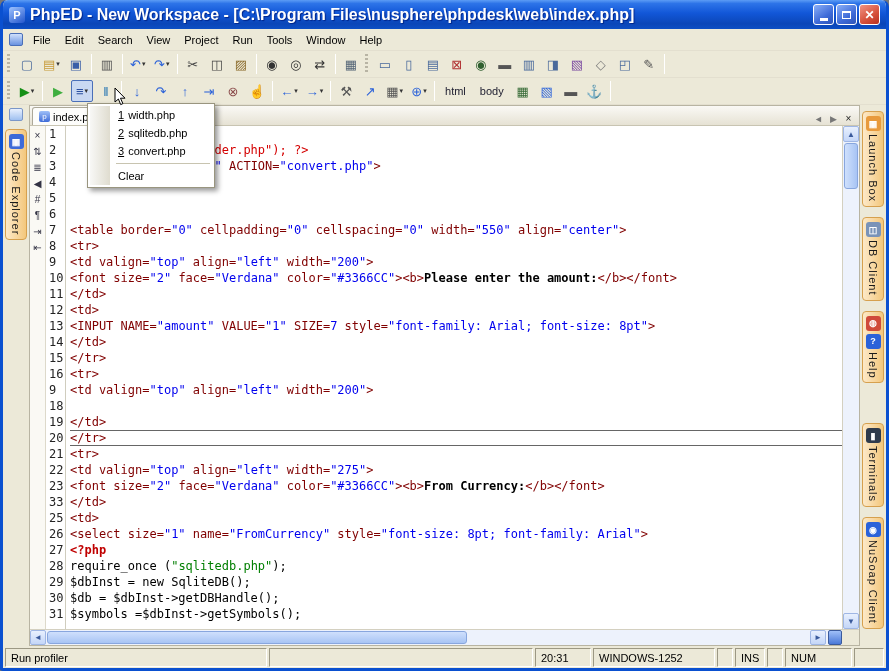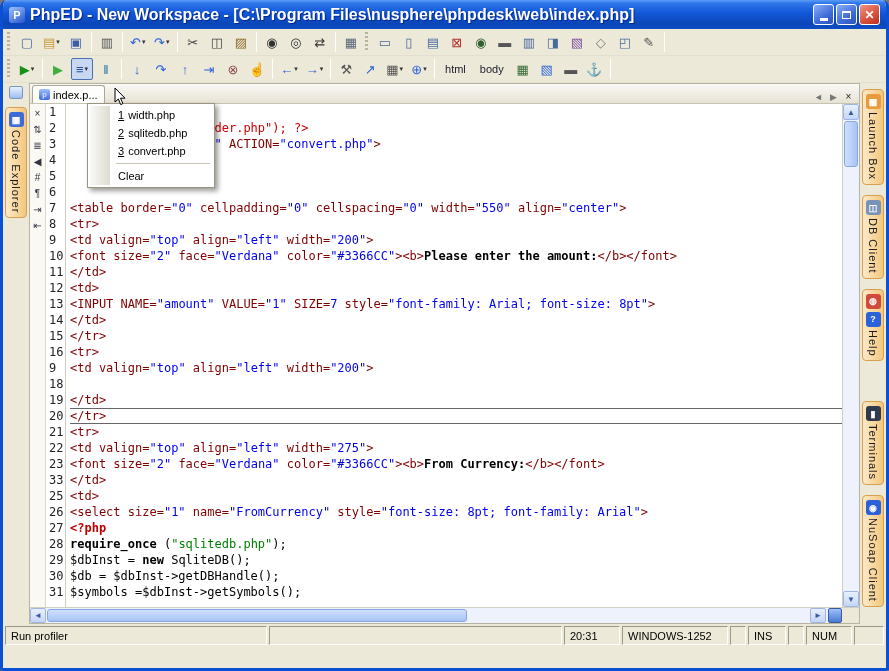--- a/index.html
+++ b/index.html
@@ -66,44 +66,44 @@
     flex-direction:column;align-items:center;padding-top:3px;gap:4px;}
   .sicon{width:13px;height:12px;display:flex;align-items:center;justify-content:center;font-size:10px;color:#334;}
   .gutter{width:20px;background:#FFF;border-right:1px solid #D0CDBE;color:#222;
     font:12px/16px "DejaVu Sans Mono",monospace;padding-left:3px;}
   .gnum{height:16px;}
   .code{flex:1;background:#fff;font:12px/16px "DejaVu Sans Mono",monospace;white-space:pre;
     overflow:hidden;padding-left:4px;}
   .cline{height:16px;}
   .cline.cur{border-top:1px solid #666;border-bottom:1px solid #666;line-height:14px;}
   .s-t{color:#800000;} .s-v{color:#0000EE;} .s-b{color:#000;font-weight:bold;}
-  .s-k{color:#000;font-weight:bold;} .s-g{color:#007F00;} .s-r{color:#D40000;}
+  .s-k{color:#000;font-weight:normal;} .s-g{color:#007F00;} .s-r{color:#D40000;}
   .s-p{color:#000;} .s-x{color:#C00000;font-weight:bold;}
   
   .vscroll{width:17px;background:#EDF2FC;border-left:1px solid #D4D0C0;display:flex;flex-direction:column;}
   .varrow{height:16px;background:linear-gradient(#E8F0FE,#C4D6F8);border:1px solid #9FB6E4;border-radius:2px;
     color:#3A5A9C;font-size:8px;display:flex;align-items:center;justify-content:center;}
   .vtrack{flex:1;position:relative;}
   .vthumb{position:absolute;top:1px;left:1px;right:1px;height:46px;border:1px solid #88A6DE;border-radius:3px;
     background:linear-gradient(90deg,#CFE0FC,#A8C4F4);}
   .hscroll{height:16px;display:flex;background:#EDF2FC;border-top:1px solid #D4D0C0;}
   .harrow{width:16px;background:linear-gradient(#E8F0FE,#C4D6F8);border:1px solid #9FB6E4;border-radius:2px;
     color:#3A5A9C;font-size:8px;display:flex;align-items:center;justify-content:center;}
   .htrack{flex:1;position:relative;}
   .hthumb{position:absolute;left:1px;top:1px;bottom:1px;width:55%;border:1px solid #88A6DE;border-radius:3px;
     background:linear-gradient(180deg,#CFE0FC,#A8C4F4);}
   .hsplit{width:14px;background:linear-gradient(#9FC0F8,#4A78D8);border:1px solid #3A5A9C;border-radius:2px;margin-left:2px;}
   .hcorner{width:17px;background:#ECE9D8;}
   
   .statusbar{height:22px;display:flex;gap:2px;align-items:stretch;padding:2px 2px 1px 2px;background:#ECE9D8;}
   .spanel{border:1px solid;border-color:#9C9884 #FFF #FFF #9C9884;font-size:11px;display:flex;
     align-items:center;padding:0 5px;color:#000;white-space:nowrap;overflow:hidden;}
-  .sp-message{width:262px;} .sp-spacer-a{flex:1;} .sp-time{width:56px;} .sp-encoding{width:106px;text-align:center;}
-  .sp-spacer-b{width:16px;} .sp-insert-mode{width:38px;} .sp-spacer-c{width:16px;}
-  .sp-numlock{width:46px;} .sp-spacer-d{width:30px;}
+  .sp-message{width:262px;} .sp-spacer-a{flex:1;} .sp-time{width:56px;} .sp-encoding{width:122px;text-align:center;}
+  .sp-spacer-b{width:16px;} .sp-insert-mode{width:30px;} .sp-spacer-c{width:16px;}
+  .sp-numlock{width:67px;} .sp-spacer-d{width:30px;}
   
   .menu-pop{position:absolute;left:84px;top:103px;width:128px;background:#FFF;border:1px solid #99957F;
     box-shadow:3px 3px 5px rgba(0,0,0,.4);padding:2px;z-index:50;}
   .mstrip{position:absolute;left:2px;top:2px;bottom:2px;width:20px;
     background:linear-gradient(90deg,#F8F8F6,#DFDCCF);}
   .mitem{position:relative;height:18px;display:flex;align-items:center;padding-left:28px;font-size:11px;color:#000;}
   .mkey{text-decoration:underline;margin-right:4px;}
   .msep{height:1px;background:#C8C4B0;margin:3px 2px 3px 26px;position:relative;}
   .cursor{position:absolute;left:111px;top:87px;z-index:60;}
 </style>
@@ -121,20 +121,34 @@
         </div>
       <div class="wbtn max">
           <span class="maxbox"></span>
         </div>
       <div class="wbtn close">
           <span>✕</span>
         </div>
     </div>
   </div>
 
+  <div class="menubar">
+    <span class="sysicon"></span>
+    <div id="menu-items" style="display:flex;">
+        <span class="menu-item">File</span>
+        <span class="menu-item">Edit</span>
+        <span class="menu-item">Search</span>
+        <span class="menu-item">View</span>
+        <span class="menu-item">Project</span>
+        <span class="menu-item">Run</span>
+        <span class="menu-item">Tools</span>
+        <span class="menu-item">Window</span>
+        <span class="menu-item">Help</span>
+      </div>
+  </div>
 
   <div class="toolbar" id="toolbar-a">
       <div class="handle"></div>
       <div class="tbtn">
         <span class="glyph" style="color: rgb(74, 106, 156);">▢</span>
       </div>
       <div class="tbtn">
         <span class="glyph" style="color: rgb(199, 154, 58);">▤</span>
         <span class="dd">▾</span>
       </div>

